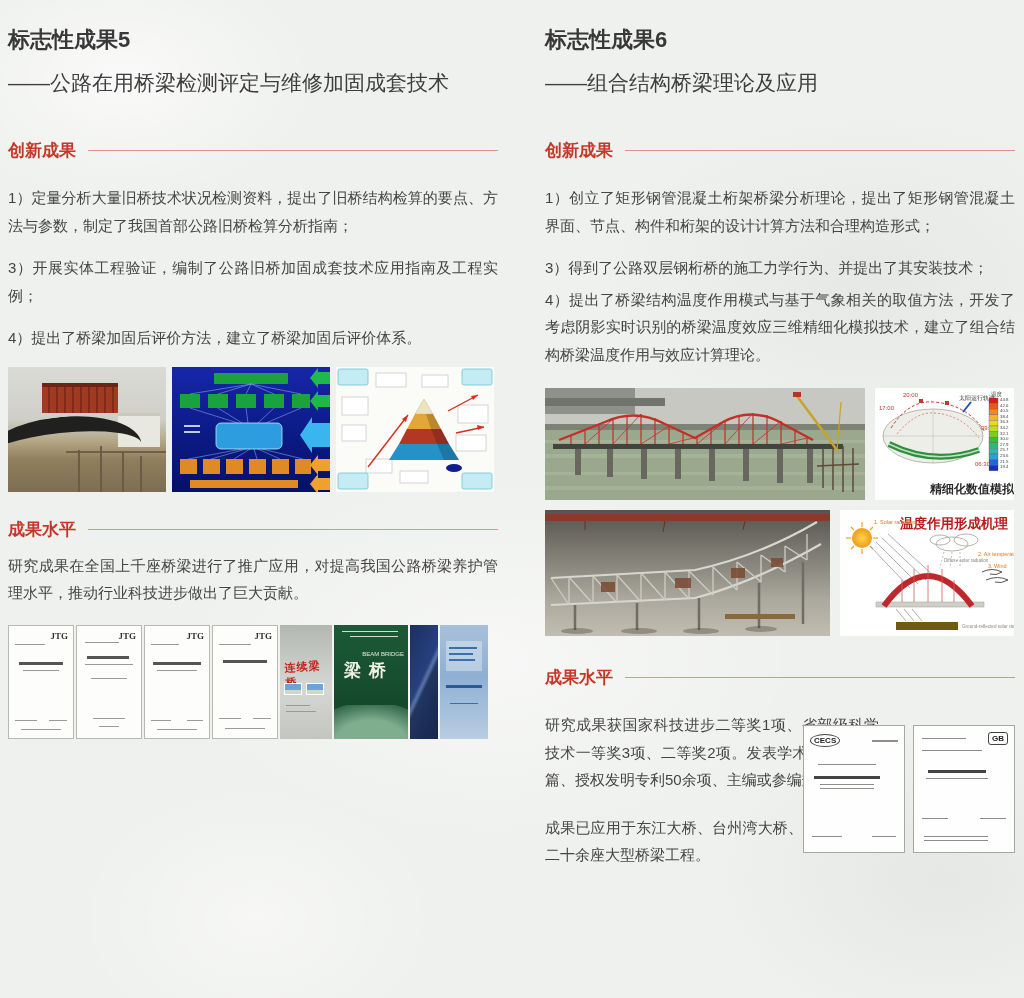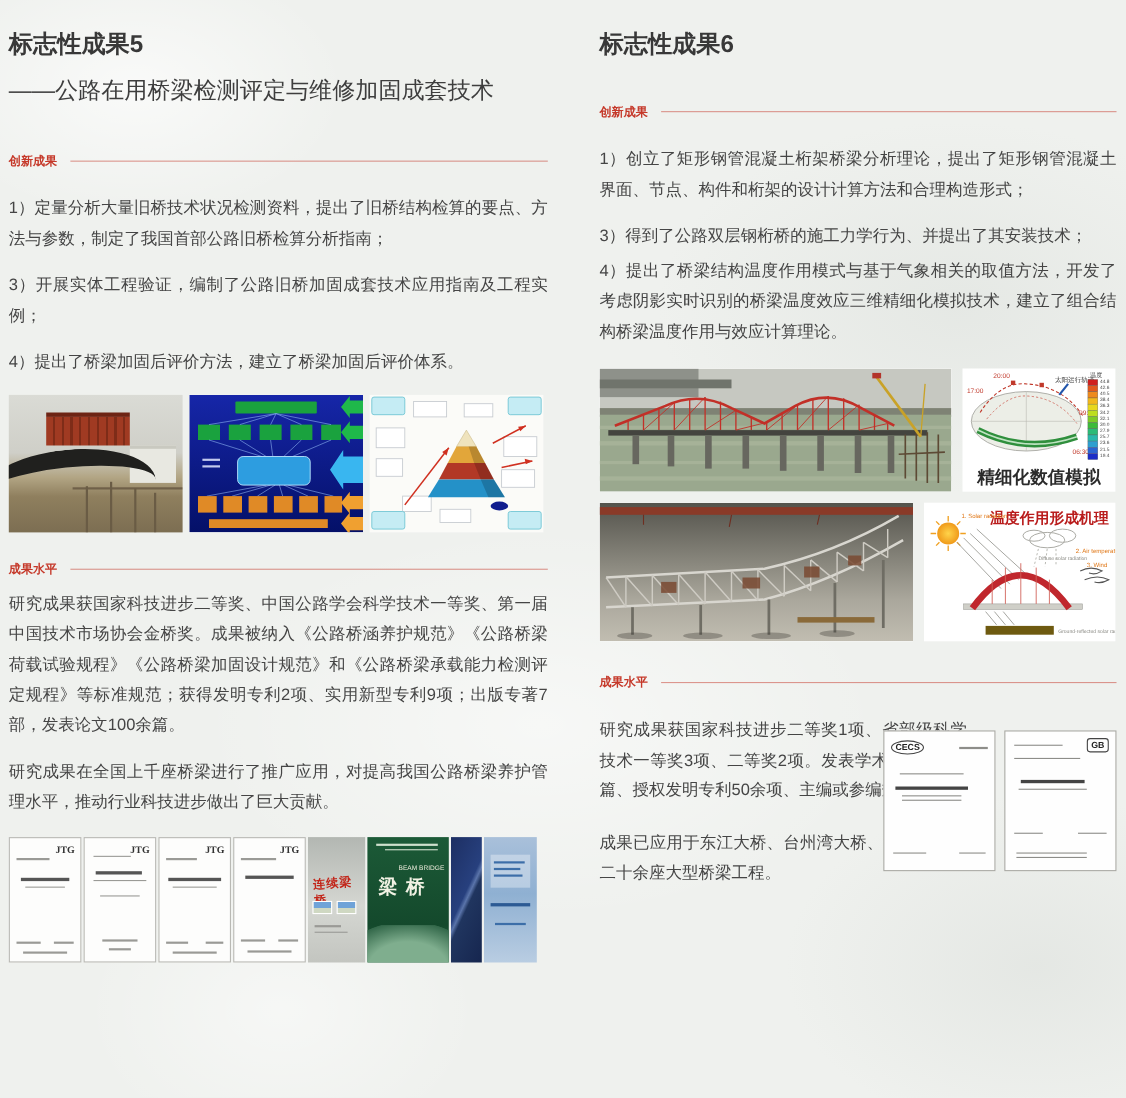--- a/index.html
+++ b/index.html
@@ -18,21 +18,21 @@
   }
   .col { position:absolute; top:26px; }
   .col.left  { left:8px;   width:490px; }
   .col.right { left:545px; width:470px; }
 
   h1.block-title { font-size:22px; font-weight:bold; color:#383838; line-height:28px; }
   h2.block-sub   { font-size:21px; font-weight:500;  color:#3e3e3e; line-height:32px; margin-top:13px; }
 
   .sec-head { display:flex; align-items:center; margin-top:40px; }
   .sec-head.tight { margin-top:26px; }
-  .sec-title { font-size:11px; font-weight:bold; color:#c53829; white-space:nowrap; }
+  .sec-title { font-size:17px; font-weight:bold; color:#c53829; white-space:nowrap; }
   .sec-line  { flex:1; height:1px; background:rgba(197,56,41,.5); margin-left:12px; }
 
   p.body { font-size:15px; line-height:27.5px; color:#454545; text-align:justify; margin:11px 0 15px; }
   p.body:first-of-type { margin-top:22px; }
 
   
   .img-row { display:flex; gap:6px; margin-top:14px; }
   .card { position:relative; overflow:hidden; background:#fff; }
 
   
@@ -45,22 +45,22 @@
     border-top:16px solid #20201e; transform:rotate(-6deg); }
   .c-pole  { position:absolute; bottom:0; width:2px; background:#6a5c45; }
   .c-rail  { position:absolute; left:58px; top:84px; width:100px; height:2px; background:#6f6049; }
 
   .flowchart { width:158px; height:125px; }
   .pyramidcard { width:158px; height:125px; background:#fbfbf8; }
 
   
   .bridgephoto { width:320px; height:112px; }
   .simcard { width:139px; height:112px; background:#ffffff; }
-  .sim-caption { position:absolute; left:0; right:0; bottom:2px; text-align:center;
-    font-size:16px; font-weight:bold; color:#2b2b2b; }
+  .sim-caption { position:absolute; left:0; right:0; bottom:2px; text-align:right;
+    font-size:12px; font-weight:bold; color:#2b2b2b; }
   .trussphoto { width:285px; height:126px; }
   .mechcard { width:174px; height:126px; background:#ffffff; }
   .mech-title { position:absolute; top:5px; right:6px; font-size:13.5px; font-weight:bold; color:#b91c1c; }
 
   
   .books { display:flex; gap:2px; margin-top:18px; height:114px; }
   .book { position:relative; overflow:hidden; height:100%; }
   .book.white { background:#fdfdfc; border:1px solid #b9b9b4; }
   .jtg { position:absolute; top:5px; right:5px; font-size:9px; font-weight:bold; color:#333;
     font-family:"Liberation Serif","DejaVu Serif",serif; }
@@ -218,21 +218,20 @@
           <ellipse cx="118" cy="101" rx="8" ry="4" fill="#101d8e"></ellipse>
         </svg>
       </div>
     </div>
 
     <div class="sec-head tight">
       <span class="sec-title">成果水平</span>
       <span class="sec-line"></span>
     </div>
 
-    <p class="body">研究成果获国家科技进步二等奖、中国公路学会科学技术一等奖、第一届中国技术市场协会金桥奖。成果被纳入《公路桥涵养护规范》《公路桥梁荷载试验规程》《公路桥梁加固设计规范》和《公路桥梁承载能力检测评定规程》等标准规范；获得发明专利2项、实用新型专利9项；出版专著7部，发表论文100余篇。</p>
     <p class="body">研究成果在全国上千座桥梁进行了推广应用，对提高我国公路桥梁养护管理水平，推动行业科技进步做出了巨大贡献。</p>
 
     <div class="books">
       <div class="book white" style="width:66px;">
         <span class="jtg">JTG</span>
         <div class="tl" style="left:6px;top:18px;width:30px;height:1.5px;"></div>
         <div class="tl dark" style="left:10px;top:36px;width:44px;height:3px;"></div>
         <div class="tl" style="left:14px;top:44px;width:36px;height:1px;"></div>
         <div class="tl" style="left:6px;top:94px;width:22px;height:1.5px;"></div>
         <div class="tl" style="right:6px;top:94px;width:18px;height:1.5px;"></div>
@@ -285,20 +284,21 @@
         <div class="lb-bar" style="left:9px;top:28px;width:24px;"></div>
         <div class="lb-bar" style="left:9px;top:34px;width:26px;"></div>
         <div class="lb-bar" style="left:6px;top:60px;width:36px;height:3px;background:#2c5a94;"></div>
         <div class="lb-bar" style="left:10px;top:78px;width:28px;height:1.5px;"></div>
       </div>
     </div>
   </section>
 
   <section class="col right">
     <h1 class="block-title">标志性成果6</h1>
+    <h2 class="block-sub">——组合结构桥梁理论及应用</h2>
 
     <div class="sec-head">
       <span class="sec-title">创新成果</span>
       <span class="sec-line"></span>
     </div>
 
     <p class="body">1）创立了矩形钢管混凝土桁架桥梁分析理论，提出了矩形钢管混凝土界面、节点、构件和桁架的设计计算方法和合理构造形式；</p>
     <p class="body" style="margin-bottom:4px;">3）得到了公路双层钢桁桥的施工力学行为、并提出了其安装技术；</p>
     <p class="body" style="margin-top:4px;">4）提出了桥梁结构温度作用模式与基于气象相关的取值方法，开发了考虑阴影实时识别的桥梁温度效应三维精细化模拟技术，建立了组合结构桥梁温度作用与效应计算理论。</p>
 

